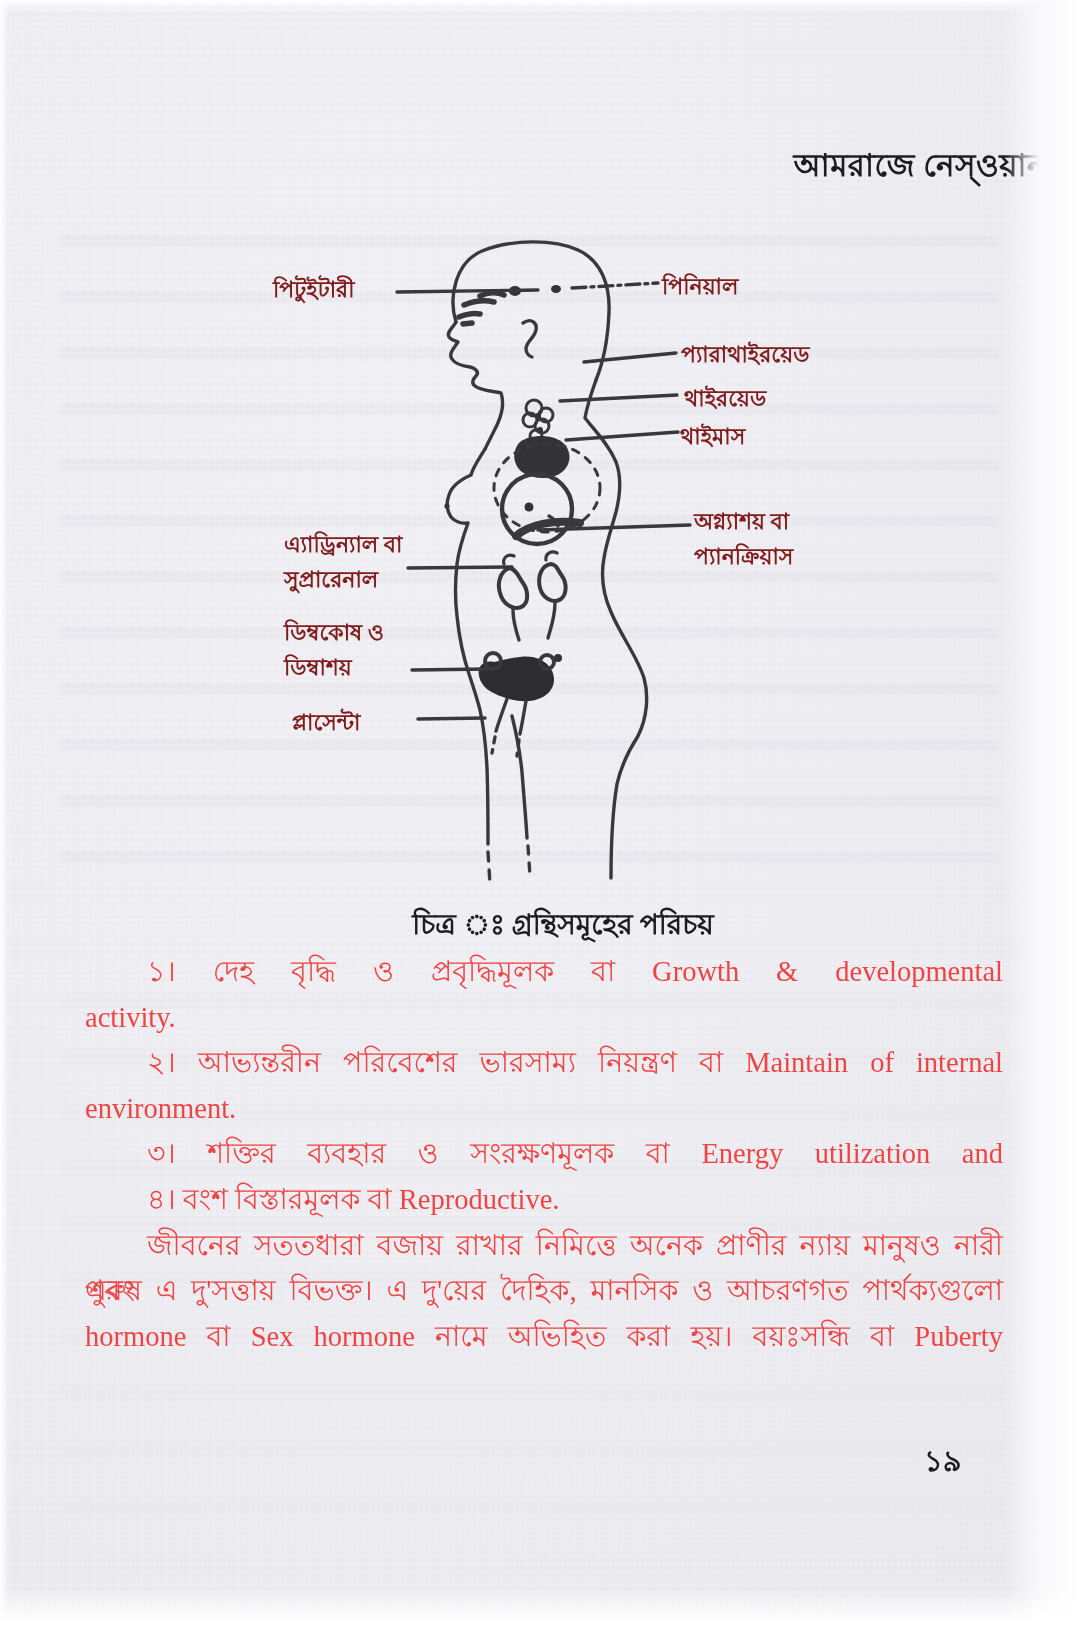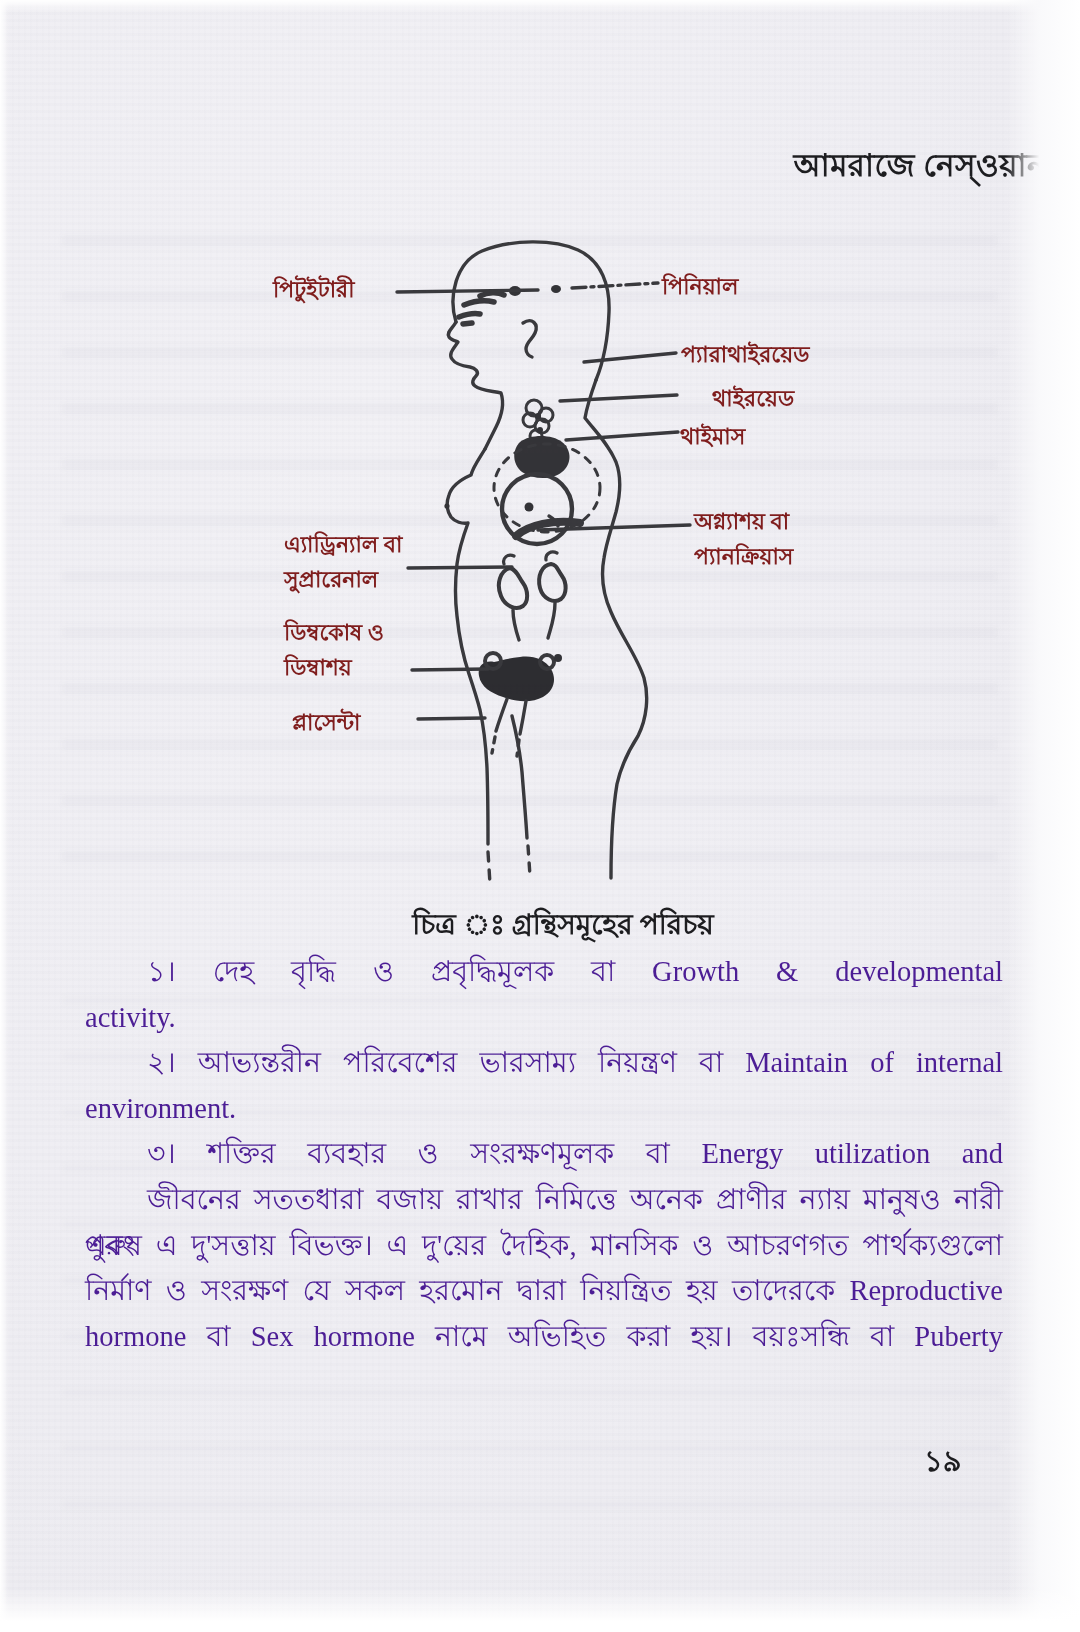--- a/index.html
+++ b/index.html
@@ -31,34 +31,34 @@
   .page-title{
     position:absolute;top:141px;left:0;width:1046px;text-align:right;
     font-size:31px;letter-spacing:.5px;font-weight:600;
   }
   .diagram{position:absolute;left:60px;top:210px;width:960px;height:680px;}
   .diagram svg{position:absolute;inset:0;}
   .dlabel{position:absolute;font-size:22px;line-height:35px;white-space:nowrap;font-weight:600;color:#7f1d1d;}
   .lab-pituitary{left:213px;top:62px;}
   .lab-pineal{left:602px;top:59px;}
   .lab-parathyroid{left:621px;top:127px;}
-  .lab-thyroid{left:624px;top:171px;margin-left:28px;}
+  .lab-thyroid{left:624px;top:171px;}
   .lab-thymus{left:620px;top:209px;}
   .lab-pancreas{left:634px;top:294px;}
   .lab-adrenal{left:224px;top:317px;}
   .lab-ovary{left:224px;top:405px;}
   .lab-placenta{left:232px;top:495px;}
 
   .caption{
     position:absolute;top:903px;left:0;width:1046px;text-align:center;
     font-size:28px;font-weight:600;margin-left:40px;
   }
   .bodytext{
     position:absolute;left:85px;top:949px;width:918px;
-    font-size:28.5px;font-weight:500;color:#4c1d95;
+    font-size:28.5px;font-weight:500;color:#ef4444;
   }
   .tline{height:45.6px;line-height:45.6px;overflow:visible;}
   .just{text-align:justify;text-align-last:justify;}
   .ind{text-indent:62px;}
   .pagenum{position:absolute;top:1438px;left:924px;font-size:29px;font-weight:600;}
 </style>
 </head>
 <body>
 
 <div class="paper"></div>
@@ -152,23 +152,23 @@
 </div>
 
 <div class="caption">চিত্র ঃ গ্রন্থিসমূহের পরিচয়</div>
 
 <div class="bodytext">
   <div class="tline ind just">১। দেহ বৃদ্ধি ও প্রবৃদ্ধিমূলক বা Growth &amp; developmental</div>
   <div class="tline">activity.</div>
   <div class="tline ind just">২। আভ্যন্তরীন পরিবেশের ভারসাম্য নিয়ন্ত্রণ বা Maintain of internal</div>
   <div class="tline">environment.</div>
   <div class="tline ind just">৩। শক্তির ব্যবহার ও সংরক্ষণমূলক বা Energy utilization and</div>
+  <div class="tline ind">৪। বংশ বিস্তারমূলক বা Reproductive.</div>
   <div class="tline ind just">জীবনের সততধারা বজায় রাখার নিমিত্তে অনেক প্রাণীর ন্যায় মানুষও নারী এবং</div>
   <div class="tline just">পুরুষ এ দু'সত্তায় বিভক্ত। এ দু'য়ের দৈহিক, মানসিক ও আচরণগত পার্থক্যগুলো</div>
-  <div class="tline just">নির্মাণ ও সংরক্ষণ যে সকল হরমোন দ্বারা নিয়ন্ত্রিত হয় তাদেরকে Reproductive</div>
   <div class="tline just">hormone বা Sex hormone নামে অভিহিত করা হয়। বয়ঃসন্ধি বা Puberty</div>
 </div>
 
 <div class="pagenum">১৯</div>
 
 <div class="edge-top"></div>
 <div class="edge-left"></div>
 <div class="edge-right"></div>
 <div class="edge-bottom"></div>
 

